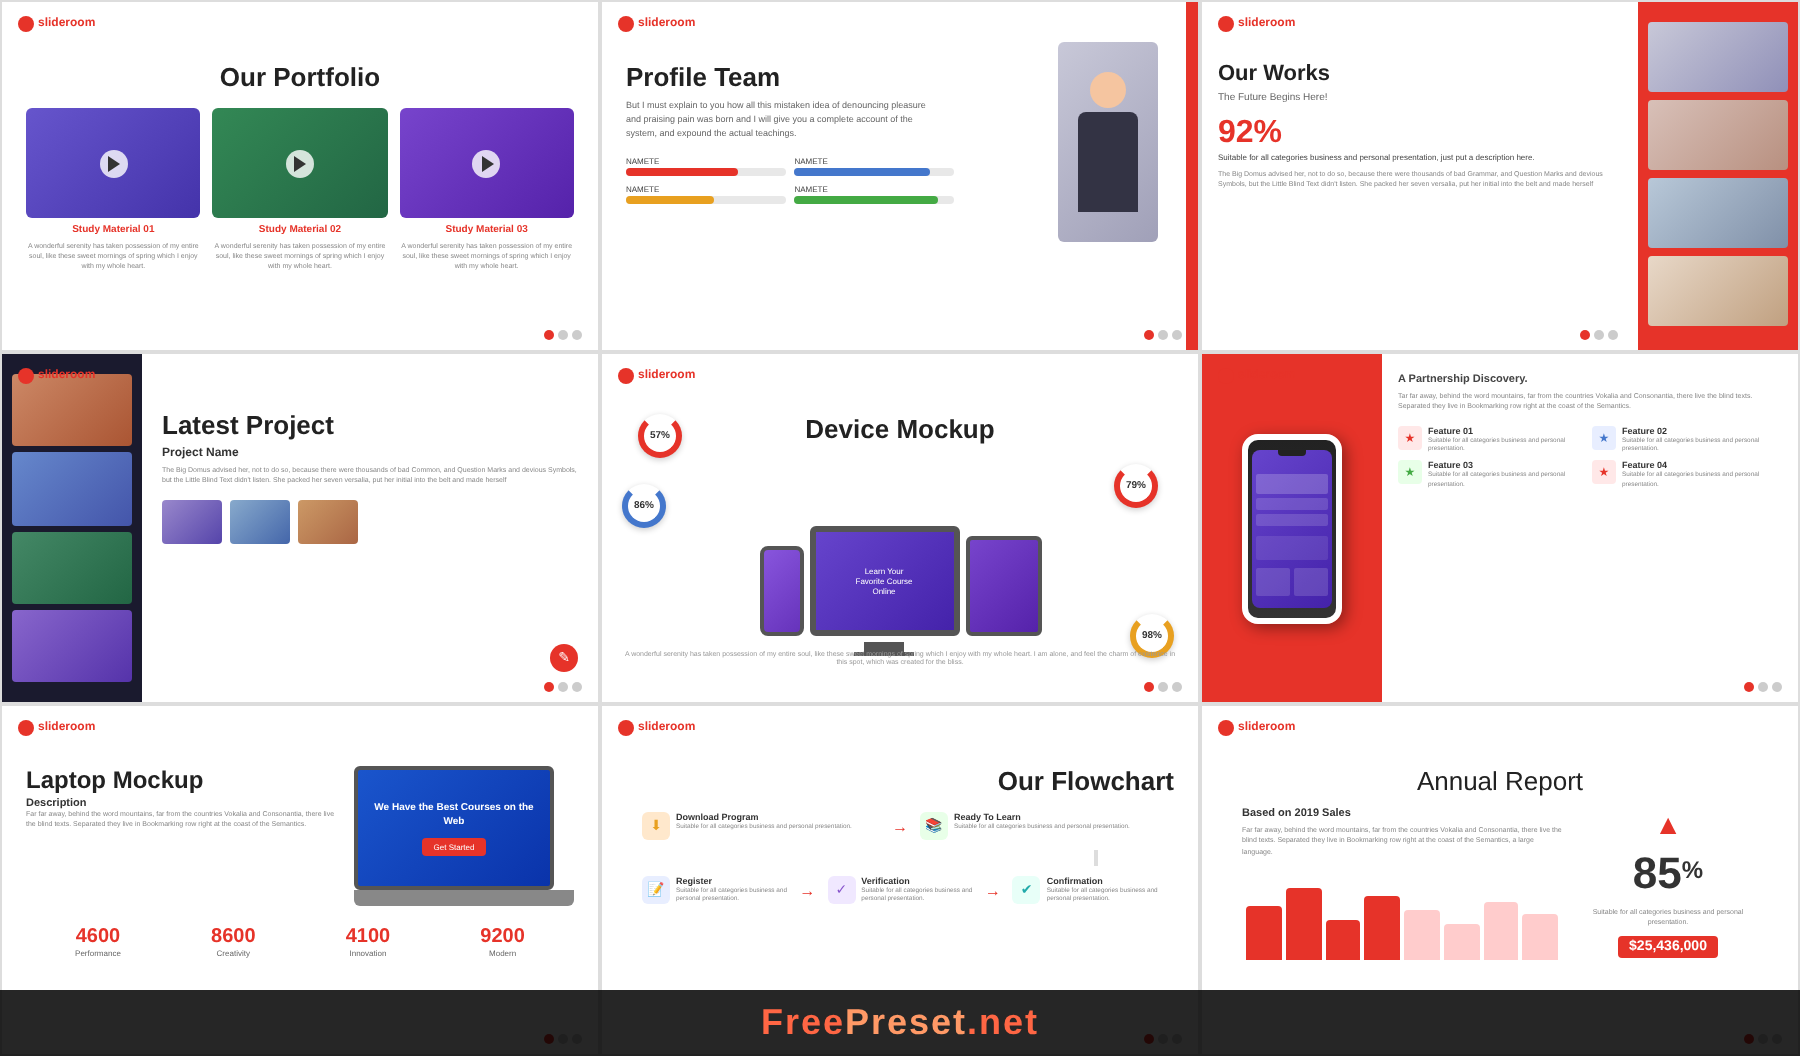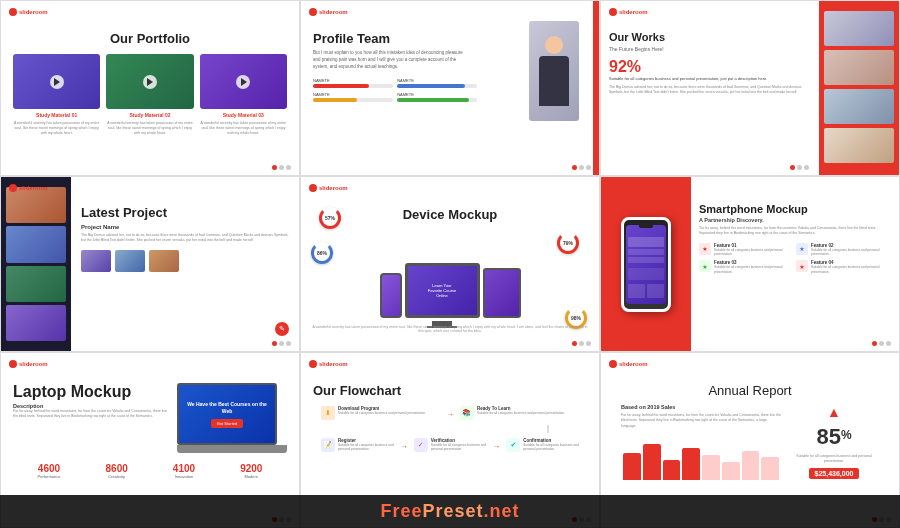--- a/index.html
+++ b/index.html
@@ -579,21 +579,21 @@
       background: #fff;
       position: relative;
     }
     .slide-7-top {
       display: flex;
       gap: 8px;
       margin-top: 18px;
       margin-bottom: 4px;
     }
     .slide-7-title {
-      font-size: 16px;
+      font-size: 12px;
       font-weight: bold;
       color: #222;
     }
     .slide-7-desc-label {
       font-size: 5.5px;
       font-weight: bold;
       color: #333;
       margin-top: 2px;
     }
     .slide-7-body {
@@ -654,21 +654,21 @@
 
     
     .slide-8 {
       background: #fff;
       position: relative;
     }
     .slide-8-title {
       font-size: 13px;
       font-weight: bold;
       color: #222;
-      text-align: left;
+      text-align: right;
       margin-top: 18px;
       margin-bottom: 8px;
     }
     .flowchart-rows {
       display: flex;
       flex-direction: column;
       gap: 5px;
       padding: 0 8px;
     }
     .flow-row {
@@ -1047,21 +1047,20 @@
             </div>
           </div>
         </div>
       </div>
     </div>
     <div class="slide-6-right">
       <div class="logo-badge" style="top:7px;left:8px;">
         <div class="logo-dot"></div>
         <span class="logo-text">slideroom</span>
       </div>
-      <div class="slide-6-title">Smartphone Mockup</div>
       <div class="slide-6-subtitle">A Partnership Discovery.</div>
       <div class="slide-6-body">Tar far away, behind the word mountains, far from the countries Vokalia and Consonantia, there live the blind texts. Separated they live in Bookmarking row right at the coast of the Semantics.</div>
       <div class="features-grid">
         <div class="feature-item">
           <div class="feature-icon red">★</div>
           <div class="feature-text">
             <span class="feature-label">Feature 01</span>
             <span class="feature-desc">Suitable for all categories business and personal presentation.</span>
           </div>
         </div>

